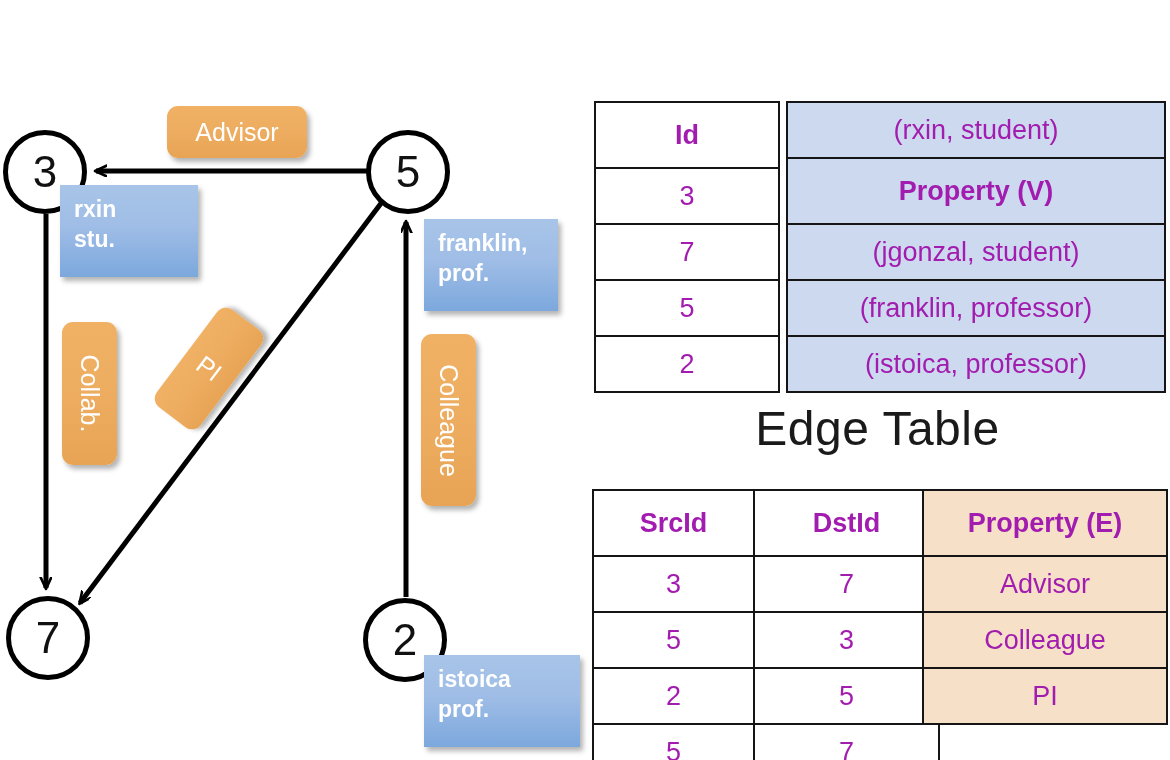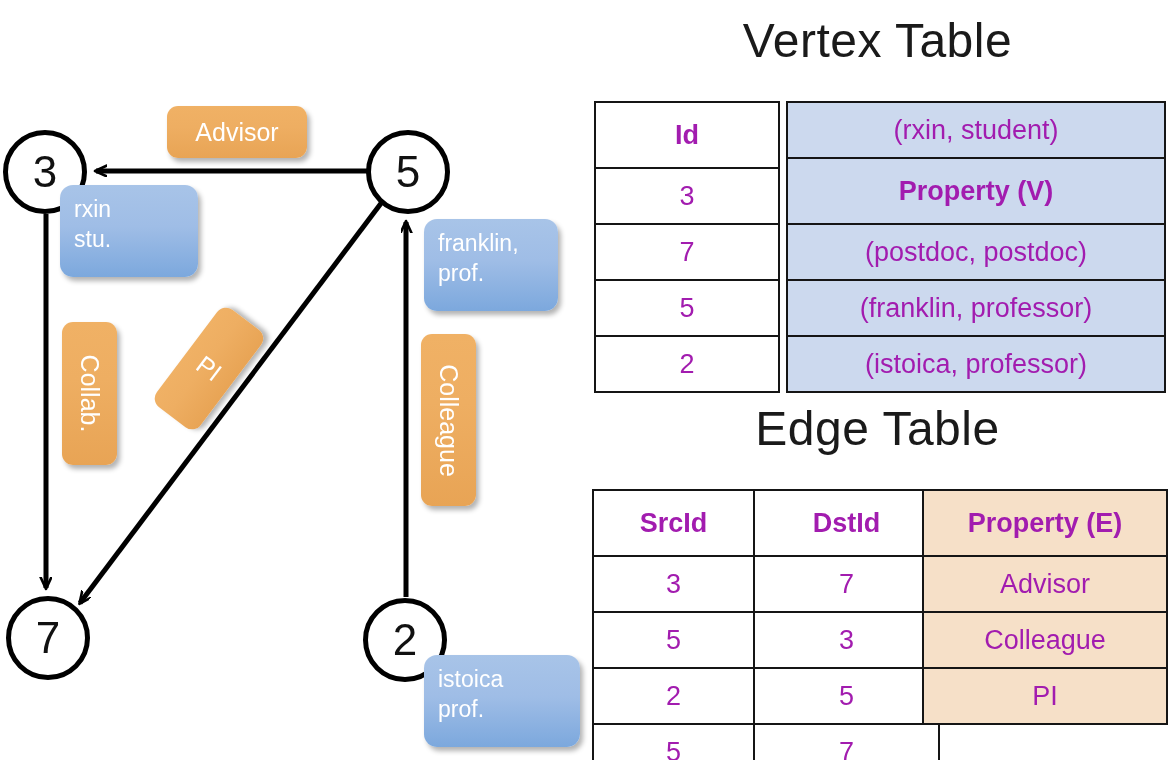--- a/index.html
+++ b/index.html
@@ -77,30 +77,30 @@
     font-size: 44px;
     font-weight: 300;
     color: #111111;
     line-height: 1;
     z-index: 6;
   }
 
   
   .prop-box {
     position: absolute;
-    border-radius: 13px;
+    border-radius: 0;
     background: linear-gradient(to bottom, #a8c4e8 0%, #9fbde6 45%, #7ca8dd 100%);
     box-shadow: 3px 4px 5px rgba(0,0,0,0.30);
     color: #ffffff;
     font-size: 23px;
     line-height: 30px;
     padding: 9px 0 9px 14px;
     box-sizing: border-box;
     z-index: 8;
-    font-weight: 400;
+    font-weight: 700;
   }
 
   
   .edge-label {
     position: absolute;
     border-radius: 11px;
     background: linear-gradient(to bottom, #f0b165 0%, #eeae62 40%, #e8a455 100%);
     box-shadow: 3px 4px 5px rgba(0,0,0,0.30);
     color: #ffffff;
     font-size: 25px;
@@ -152,21 +152,20 @@
   #vertex-table-prop    { left: 786px; top: 101px; width: 380px; }
   #edge-table-ids       { left: 592px; top: 489px; width: 326px; }
   #edge-table-prop      { left: 922px; top: 489px; width: 246px; }
 </style>
 </head>
 <body>
 
 <div id="page">
 
 
-  <div class="heading" id="title-vertex-table">Vertex Table</div>
 
   <div class="heading" id="title-edge-table">Edge Table</div>
 
   <div id="graph-area">
 
     <svg id="graph-edges" viewBox="0 0 585 760">
       <defs>
         <marker id="ah" markerWidth="14" markerHeight="14" refX="11" refY="5.5" orient="auto" markerUnits="userSpaceOnUse">
           <path d="M0,0 L12,5.5 L0,11" fill="none" stroke="#000" stroke-width="2.6" stroke-linecap="round" stroke-linejoin="round"></path>
         </marker>
@@ -241,21 +240,21 @@
 
   <table class="db-table" id="vertex-table-prop">
     <tbody>
         <tr>
       <td class="cell-blue">(rxin, student)</td>
     </tr>
     <tr>
       <th class="cell-blue">Property (V)</th>
     </tr>
     <tr>
-      <td class="cell-blue">(postdoc, postdoc)</td>
+      <td class="cell-blue">(jgonzal, student)</td>
     </tr>
     <tr>
       <td class="cell-blue">(franklin, professor)</td>
     </tr>
     <tr>
       <td class="cell-blue">(istoica, professor)</td>
     </tr>
   </tbody>
     </table>
 

